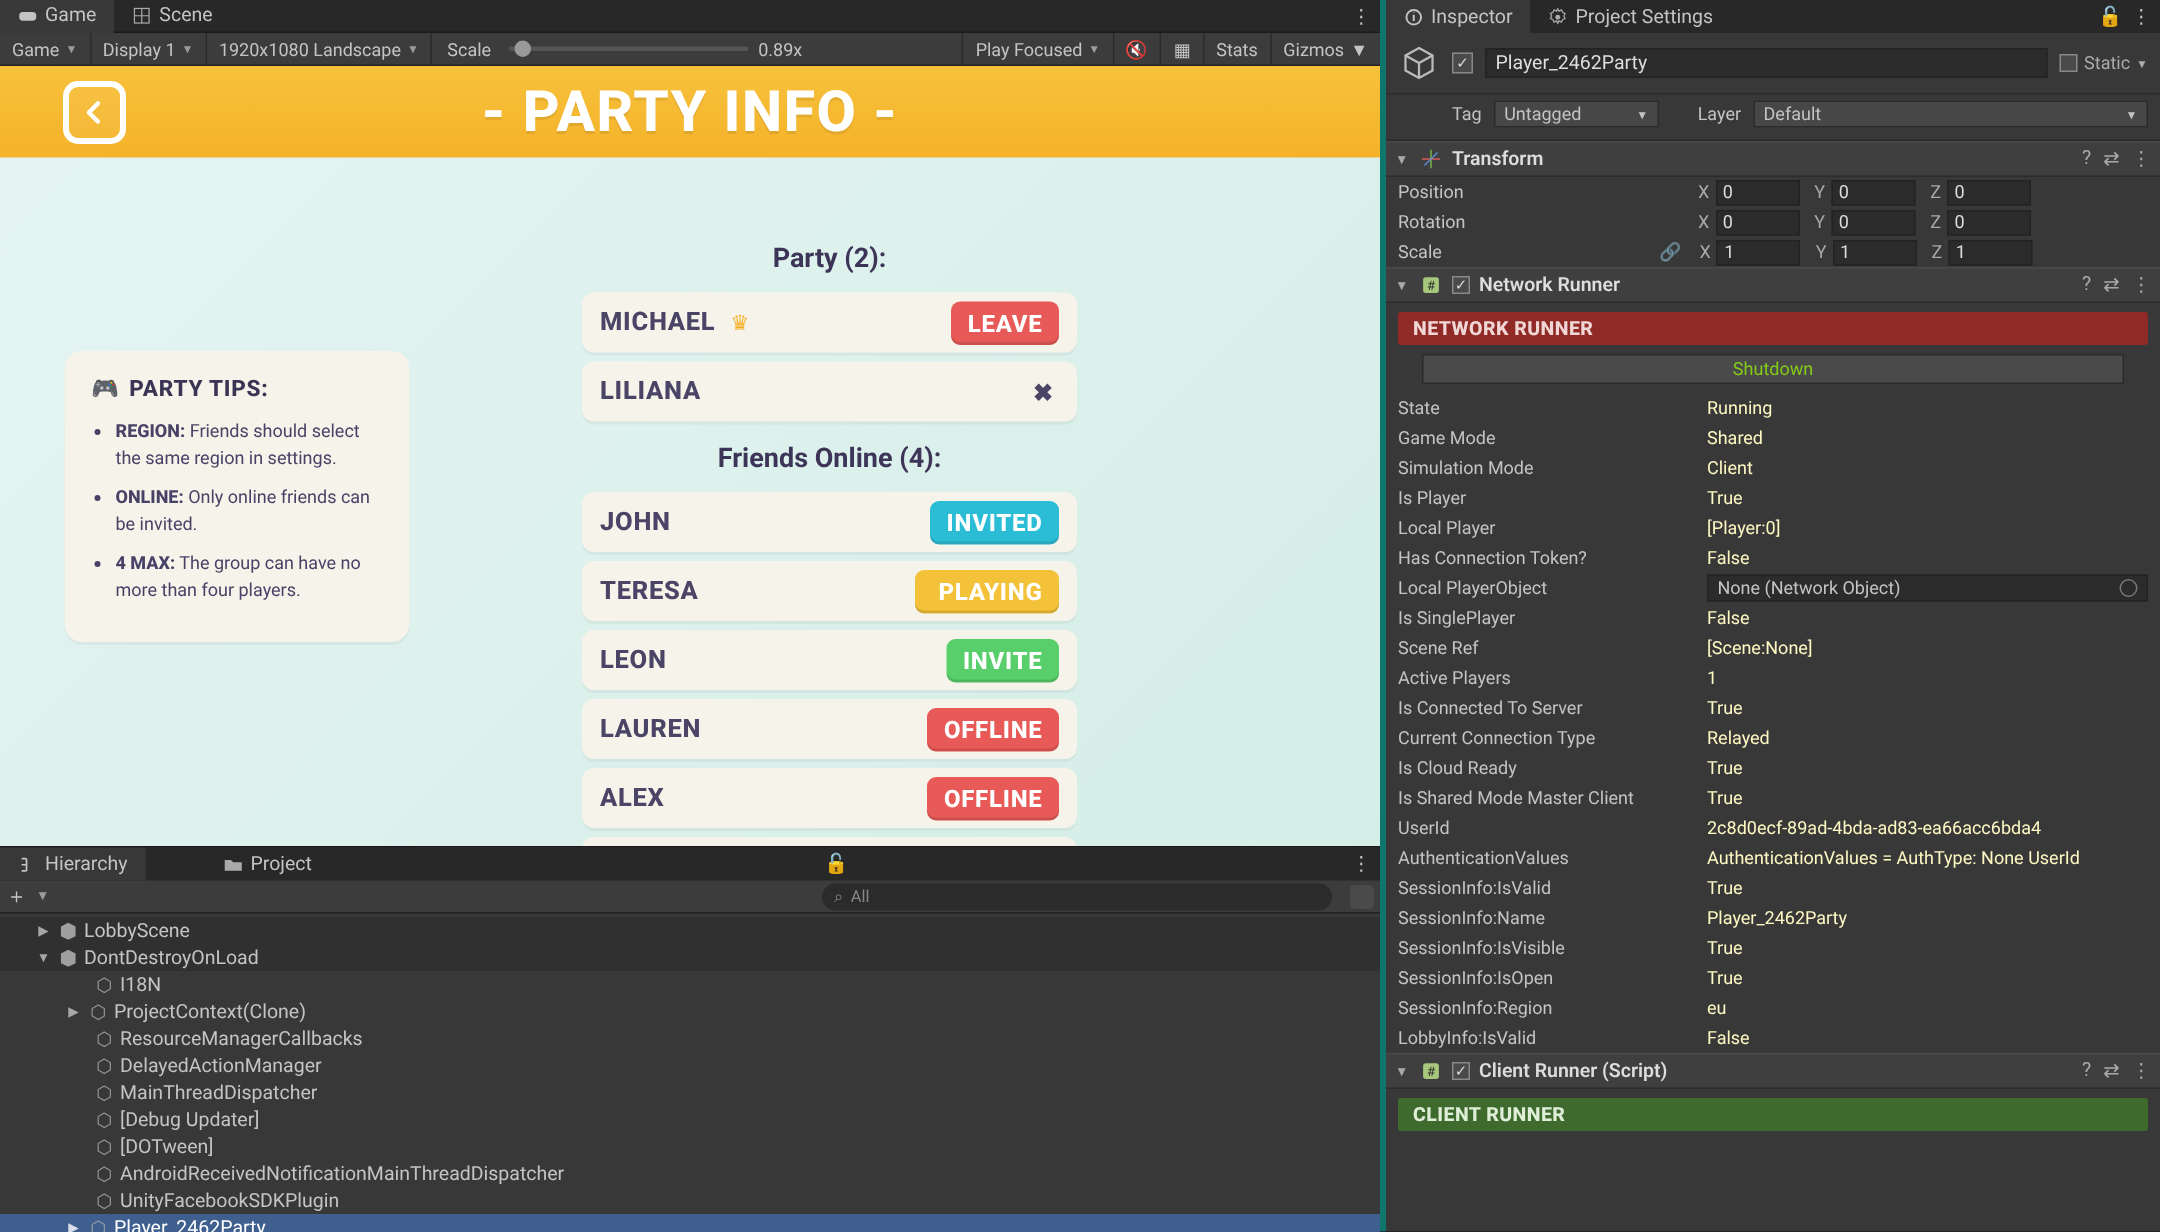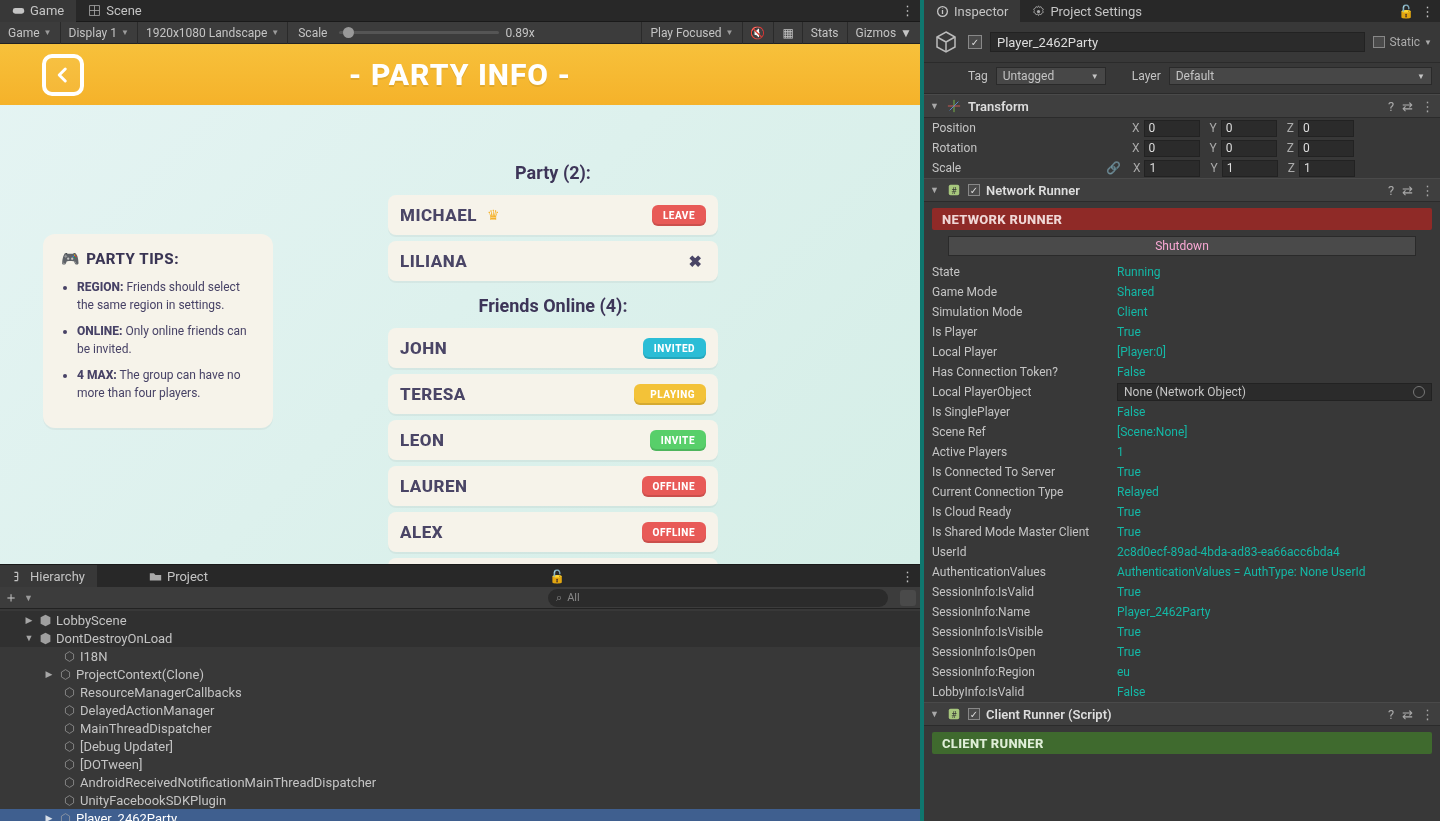--- a/index.html
+++ b/index.html
@@ -25,41 +25,41 @@
 .gt-slider .knob { position:absolute; left:4px; top:-4px; width:11px; height:11px; border-radius:50%; background:#999; }
 .gt-right { margin-left:auto; display:flex; align-items:center; gap:0; }
 .gt-seg { padding:0 8px; height:22px; display:flex; align-items:center; border-left:1px solid #2a2a2a; cursor:pointer; }
 
 
 .game-view { flex:0 0 520px; position:relative; overflow:hidden; background:linear-gradient(135deg,#e5f4f3 0%,#d5eee7 100%); }
 .gv-inner { position:relative; width:100%; height:100%; }
 
 
 .party-header { height:61px; background:linear-gradient(180deg,#f7c13b 0%,#f5b22a 100%); display:flex; align-items:center; justify-content:center; position:relative; }
-.party-header .title { color:#fff; font-weight:800; font-size:30px; letter-spacing:1px; text-shadow:0 2px 0 rgba(0,0,0,.08); }
+.party-header .title { color:#fff; font-weight:800; font-size:38px; letter-spacing:1px; text-shadow:0 2px 0 rgba(0,0,0,.08); }
 .party-header .back { position:absolute; left:42px; top:10px; width:42px; height:42px; border:4px solid #fff; border-radius:10px; display:flex; align-items:center; justify-content:center; cursor:pointer; background:rgba(255,255,255,.05); }
 .party-header .back svg { width:18px; height:18px; }
 
 
 .tips-card { position:absolute; left:43px; top:190px; width:230px; background:#f6f3ea; border-radius:12px; padding:16px 18px 18px; color:#3f3a5a; box-shadow:0 2px 0 rgba(0,0,0,.04); }
 .tips-title { font-weight:800; font-size:15px; letter-spacing:.5px; display:flex; align-items:center; gap:6px; margin-bottom:10px; color:#3a3554; }
 .tips-title .emoji { font-size:15px; }
 .tips-card ul { list-style:disc; padding-left:16px; font-size:12px; line-height:1.5; color:#474266; }
 .tips-card li { margin-bottom:8px; }
 .tips-card li b { font-weight:800; }
 
 
 .party-col { position:absolute; left:388px; top:118px; width:330px; }
 .section-title { text-align:center; font-weight:700; font-size:18px; color:#3d3558; margin:0 0 12px; }
 .row-card { background:#f6f3ea; border-radius:8px; padding:0 12px; height:40px; display:flex; align-items:center; margin-bottom:6px; box-shadow:0 2px 0 rgba(0,0,0,.04); }
 .row-name { font-weight:800; font-size:17px; color:#4a4566; letter-spacing:.5px; }
 .row-card .crown { margin-left:10px; color:#f5b22a; font-size:14px; }
 .row-card .spacer { flex:1; }
 .row-card .xbtn { color:#4a4566; font-weight:900; font-size:16px; cursor:pointer; padding:0 4px; }
-.pill { border-radius:6px; padding:5px 11px; font-weight:800; font-size:10px; color:#fff; letter-spacing:.5px; cursor:pointer; box-shadow:inset 0 -2px 0 rgba(0,0,0,.12); }
+.pill { border-radius:6px; padding:5px 11px; font-weight:800; font-size:16px; color:#fff; letter-spacing:.5px; cursor:pointer; box-shadow:inset 0 -2px 0 rgba(0,0,0,.12); }
 .pill.leave, .pill.offline { background:#e85a57; }
 .pill.invited { background:#2bbdd6; }
 .pill.playing { background:#f3c238;padding-left:16px; }
 .pill.invite  { background:#58cf6a; }
 
 
 .bottom-panel { flex:1; background:#383838; border-top:1px solid #1a1a1a; display:flex; flex-direction:column; overflow:hidden; }
 .bp-tabs { height:22px; background:#282828; display:flex; align-items:center; position:relative;gap:40px; }
 .bp-tabs .kebab { margin-left:auto; padding:0 6px; }
 .bp-toolbar { height:22px; background:#3c3c3c; display:flex; align-items:center; border-bottom:1px solid #222; padding:0 4px; gap:6px; }
@@ -101,25 +101,25 @@
 .xf-row { display:flex; align-items:center; height:20px; padding:0 8px; gap:4px; font-size:12px; }
 .xf-row .lbl { width:170px; color:#c4c4c4; }
 .xf-row .axis { color:#aaa; margin-left:6px; }
 .xf-row .num { width:56px; height:17px; background:#2b2b2b; border:1px solid #222; color:#ddd; padding:0 4px; display:flex; align-items:center; }
 .xf-row .link { margin-right:2px; opacity:.6; }
 
 .badgebar { margin:6px 8px; height:22px; display:flex; align-items:center; padding:0 10px; font-weight:800; font-size:13px; letter-spacing:.3px; border-radius:2px; }
 .badgebar.red { background:#8f2a27; color:#f0d7d6; }
 .badgebar.green { background:#3f6a2e; color:#dfeed7; }
 
-.shutdown-btn { margin:0 24px 6px; height:20px; background:#4a4a4a; border:1px solid #2a2a2a; display:flex; align-items:center; justify-content:center; color:#f9a8d4; font-size:12px; cursor:pointer; }
-
-.kv { display:flex; align-items:center; height:20px; padding:0 8px; font-size:12px; gap:3px; }
+.shutdown-btn { margin:0 24px 6px; height:20px; background:#4a4a4a; border:1px solid #2a2a2a; display:flex; align-items:center; justify-content:center; color:#84cc16; font-size:12px; cursor:pointer; }
+
+.kv { display:flex; align-items:center; height:20px; padding:0 8px; font-size:12px; gap:24px; }
 .kv .k { width:182px; color:#c4c4c4; }
-.kv .v { color:#14b8a6; flex:1; overflow:hidden; text-overflow:ellipsis; white-space:nowrap; }
+.kv .v { color:#fef9c3; flex:1; overflow:hidden; text-overflow:ellipsis; white-space:nowrap; }
 .kv .objfield { flex:1; height:18px; background:#2b2b2b; border:1px solid #222; display:flex; align-items:center; padding:0 6px; justify-content:space-between; }
 .kv .objfield .dot { width:12px;height:12px;border:1px solid #777;border-radius:50%; }
 
 .lock-ico, .kebab, .caret { user-select:none; }
 </style>
 </head>
 <body>
 
 <div class="root">
 

